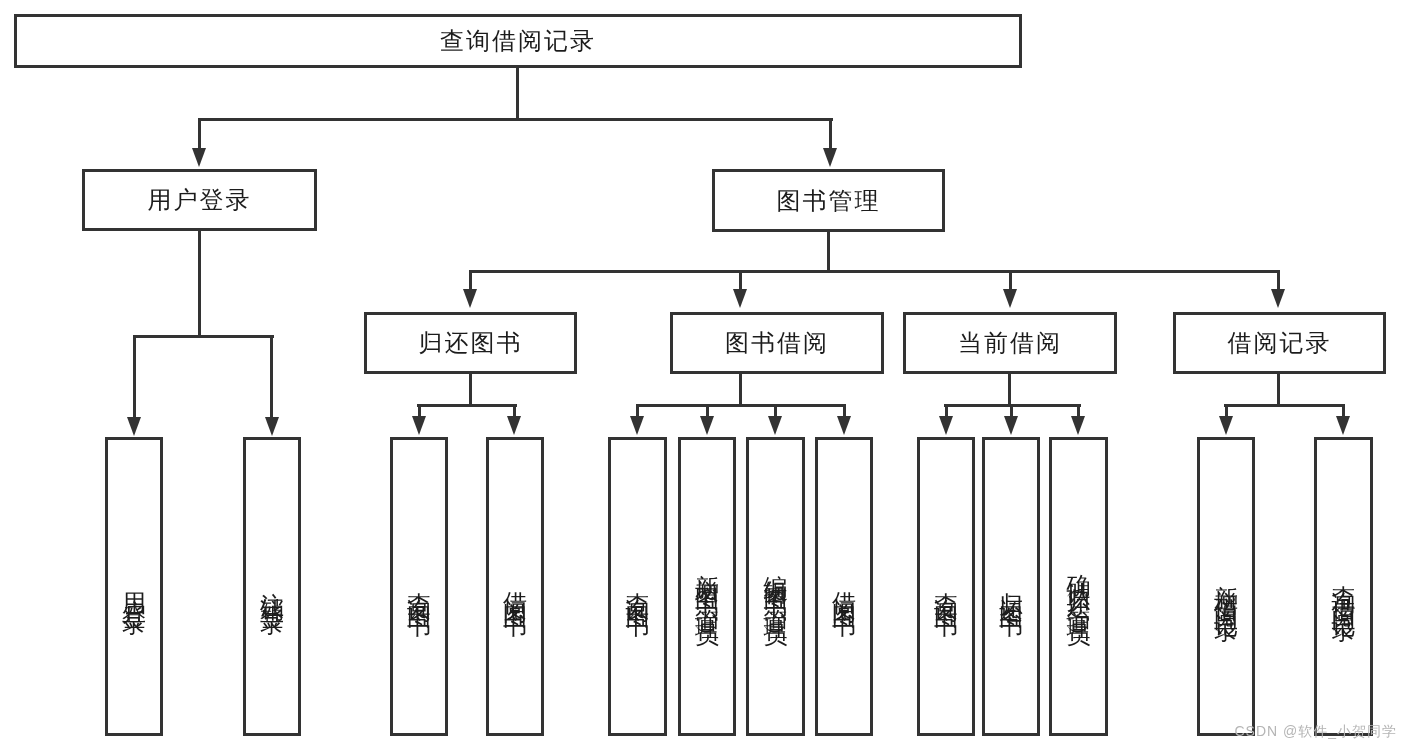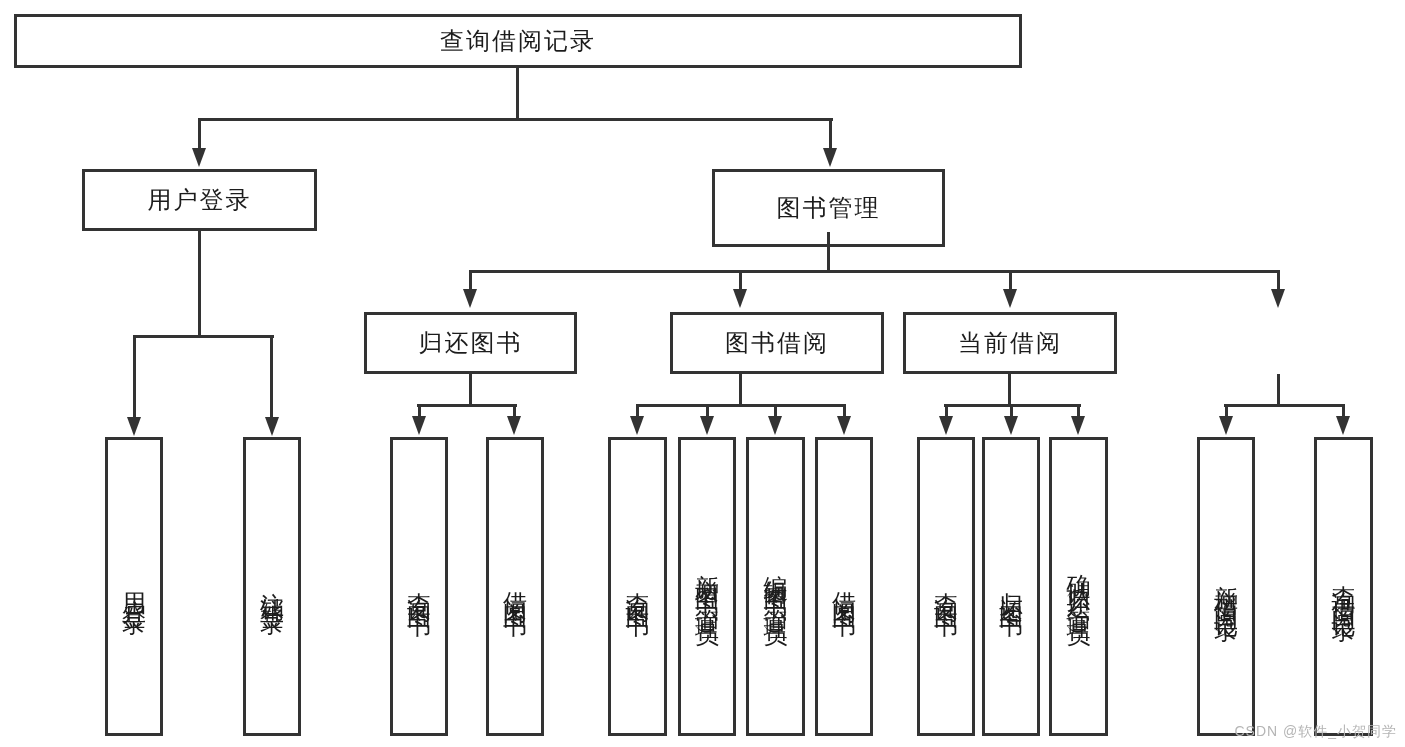--- a/index.html
+++ b/index.html
@@ -61,21 +61,21 @@
   <div class="box" style="left:14px;top:14px;width:1008px;height:54px;">查询借阅记录</div>
 
   <div class="vline" style="left:516px;top:66px;height:55px;"></div>
   <div class="hline" style="left:198px;top:118px;width:635px;"></div>
   <div class="vline" style="left:198px;top:118px;height:32px;"></div>
   <div class="arrowhead" style="left:192px;top:148px;"></div>
   <div class="vline" style="left:829px;top:118px;height:32px;"></div>
   <div class="arrowhead" style="left:823px;top:148px;"></div>
 
   <div class="box" style="left:82px;top:169px;width:235px;height:62px;">用户登录</div>
-  <div class="box" style="left:712px;top:169px;width:233px;height:78px;">图书管理</div>
+  <div class="box" style="left:712px;top:169px;width:233px;height:63px;">图书管理</div>
 
   <div class="vline" style="left:198px;top:231px;height:106px;"></div>
   <div class="hline" style="left:133px;top:335px;width:141px;"></div>
   <div class="vline" style="left:133px;top:335px;height:83px;"></div>
   <div class="arrowhead" style="left:127px;top:417px;"></div>
   <div class="vline" style="left:270px;top:335px;height:83px;"></div>
   <div class="arrowhead" style="left:265px;top:417px;"></div>
 
   <div class="box vbox" style="left:105px;top:437px;width:58px;height:299px;">用户登录</div>
   <div class="box vbox" style="left:243px;top:437px;width:58px;height:299px;">注销登录</div>
@@ -87,20 +87,21 @@
   <div class="vline" style="left:739px;top:270px;height:21px;"></div>
   <div class="arrowhead" style="left:733px;top:289px;"></div>
   <div class="vline" style="left:1009px;top:270px;height:21px;"></div>
   <div class="arrowhead" style="left:1003px;top:289px;"></div>
   <div class="vline" style="left:1277px;top:270px;height:21px;"></div>
   <div class="arrowhead" style="left:1271px;top:289px;"></div>
 
   <div class="box" style="left:364px;top:312px;width:213px;height:62px;">归还图书</div>
   <div class="box" style="left:633px;top:312px;width:214px;height:62px;margin-left:37px;">图书借阅</div>
   <div class="box" style="left:903px;top:312px;width:214px;height:62px;">当前借阅</div>
+  <div class="box" style="left:1173px;top:312px;width:213px;height:62px;">借阅记录</div>
 
   <div class="vline" style="left:469px;top:374px;height:33px;"></div>
   <div class="hline" style="left:417px;top:404px;width:100px;"></div>
   <div class="vline" style="left:418px;top:404px;height:14px;"></div>
   <div class="arrowhead" style="left:412px;top:416px;"></div>
   <div class="vline" style="left:513px;top:404px;height:14px;"></div>
   <div class="arrowhead" style="left:507px;top:416px;"></div>
 
   <div class="vline" style="left:739px;top:374px;height:33px;"></div>
   <div class="hline" style="left:636px;top:404px;width:210px;"></div>

